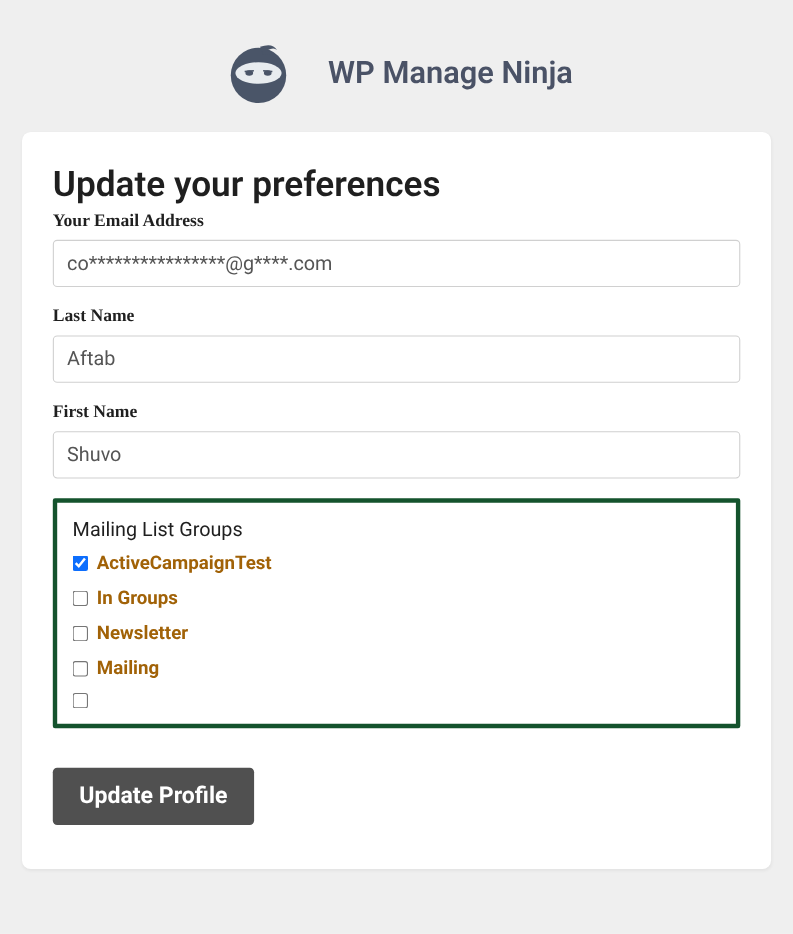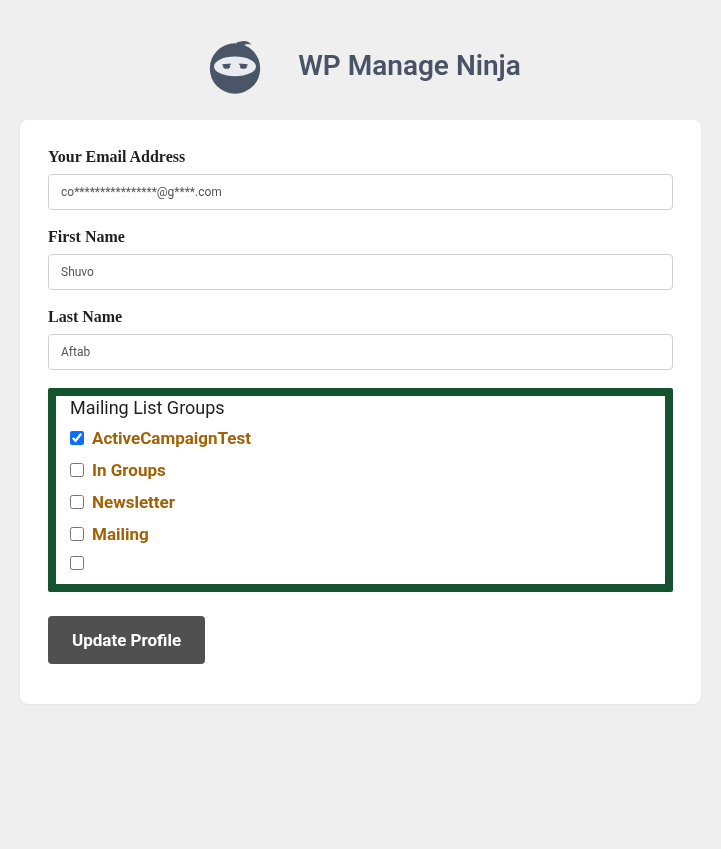--- a/index.html
+++ b/index.html
@@ -54,33 +54,33 @@
       display: block;
       font-size: 16px;
       font-weight: 700;
       color: #1f1f1f;
       margin-bottom: 8px;
       font-family: Liberation Serif, serif;
     }
     .text-input {
       width: 100%;
       padding: 10px 12px;
-      font-size: 12px;
+      font-size: 18px;
       color: #555;
       background: #ffffff;
       border: 1px solid #d0d0d0;
       border-radius: 4px;
       font-family: inherit;
     }
     .groups-container {
-      border: 8px solid #14532d;
+      border: 4px solid #14532d;
       border-radius: 2px;
-      padding: 1px 14px 14px 14px;
+      padding: 14px 14px 14px 14px;
       margin-top: 8px;
-      margin-bottom: 24px;
+      margin-bottom: 36px;
     }
     .groups-title {
       font-size: 18px;
       font-weight: 400;
       color: #1f1f1f;
       margin-bottom: 10px;
     }
     .checkbox-row {
       display: flex;
       align-items: center;
@@ -101,21 +101,21 @@
       font-weight: 700;
       color: #a16207;
       cursor: pointer;
     }
     .submit-button {
       background: #505050;
       color: #ffffff;
       border: none;
       border-radius: 4px;
       padding: 14px 24px;
-      font-size: 17px;
+      font-size: 21px;
       font-weight: 700;
       cursor: pointer;
       font-family: inherit;
     }
   </style>
 </head>
 <body>
 
 <div class="header">
   <div class="logo-icon">
@@ -126,34 +126,35 @@
       <ellipse cx="62" cy="52" rx="5" ry="3.5" fill="#4a5568"></ellipse>
       <path d="M 44 49 L 32 50" stroke="#4a5568" stroke-width="2" fill="none"></path>
       <path d="M 56 49 L 68 50" stroke="#4a5568" stroke-width="2" fill="none"></path>
       <path d="M 52 18 Q 68 12 74 22 Q 70 18 62 22 Q 68 25 68 30 Q 62 26 56 28" fill="#4a5568"></path>
     </svg>
   </div>
   <div class="brand-name">WP Manage Ninja</div>
 </div>
 
 <div class="card">
+  <h1 class="page-title">Update your preferences</h1>
 
   <div class="field-group">
     <label class="field-label">Your Email Address</label>
     <input type="text" class="text-input" value="co****************@g****.com" style="">
   </div>
 
   <div class="field-group">
-    <label class="field-label">First Name</label>
-    <input type="text" class="text-input" value="Shuvo" style="">
+    <label class="field-label">Last Name</label>
+    <input type="text" class="text-input" value="Aftab" style="">
   </div>
 
   <div class="field-group">
-    <label class="field-label">Last Name</label>
-    <input type="text" class="text-input" value="Aftab" style="">
+    <label class="field-label">First Name</label>
+    <input type="text" class="text-input" value="Shuvo" style="">
   </div>
 
   <div class="groups-container">
     <div class="groups-title">Mailing List Groups</div>
     <div id="groups-list">
         <div class="checkbox-row">
           <input type="checkbox" id="grp-0" checked="" style="">
           <label class="checkbox-label" for="grp-0">ActiveCampaignTest</label>
         </div>
         <div class="checkbox-row">

